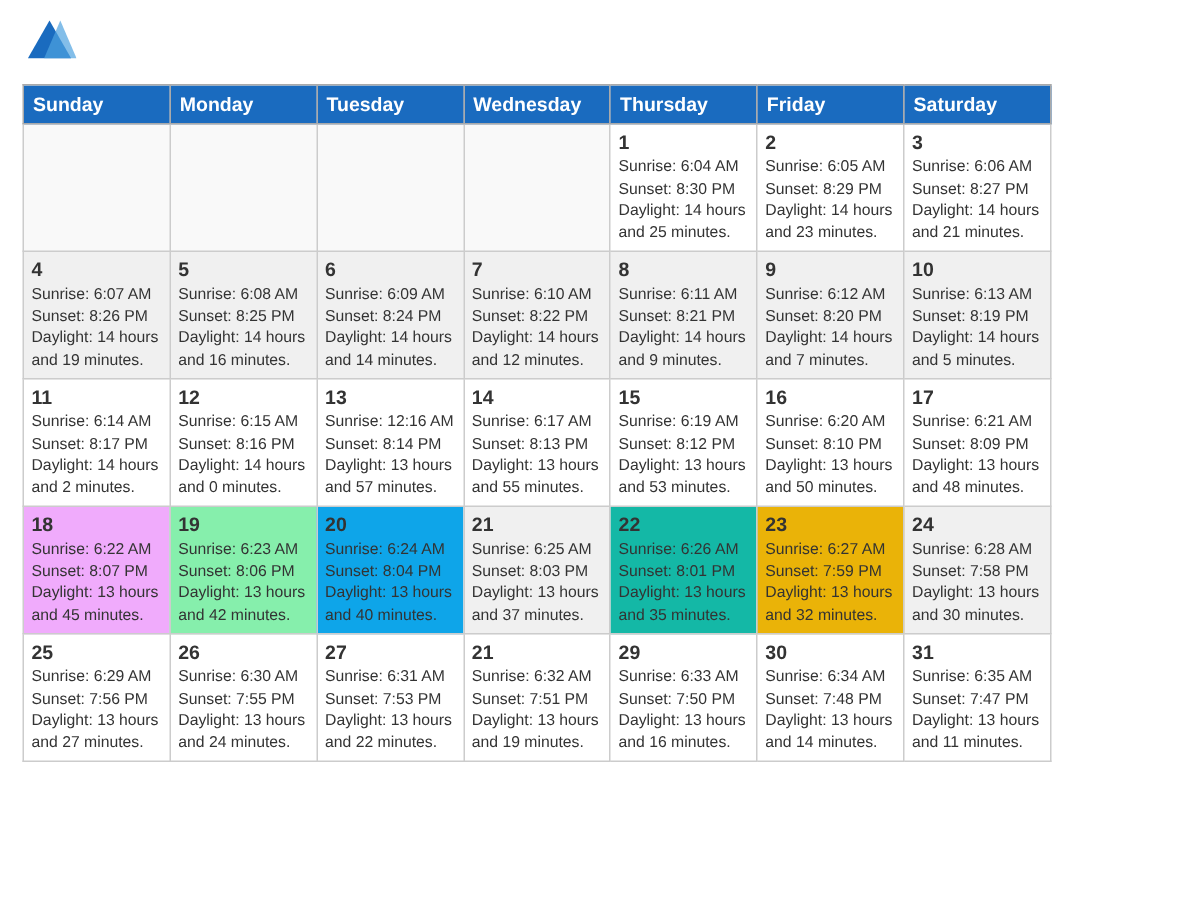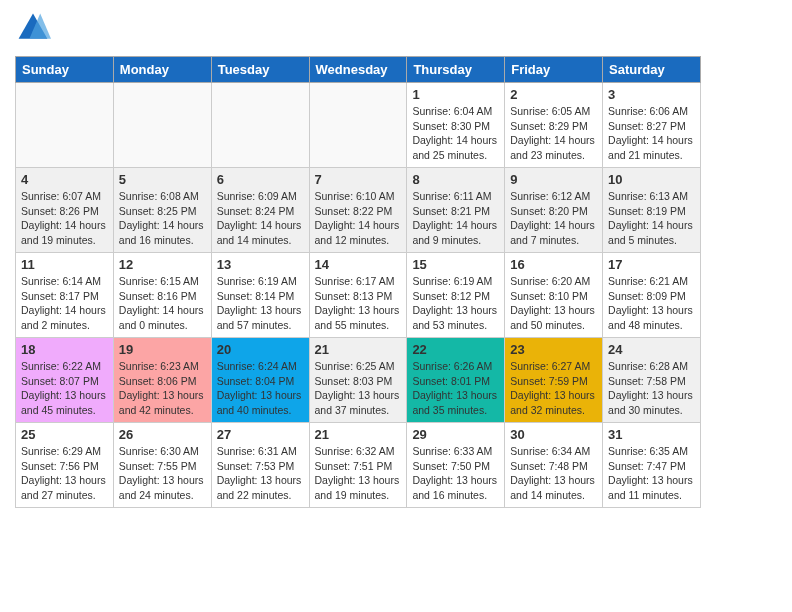--- a/index.html
+++ b/index.html
@@ -133,21 +133,21 @@
 Daylight: 14 hours and 2 minutes.</div>
           </td>
           <td>
             <span class="day-num">12</span>
             <div class="day-info">Sunrise: 6:15 AM
 Sunset: 8:16 PM
 Daylight: 14 hours and 0 minutes.</div>
           </td>
           <td>
             <span class="day-num">13</span>
-            <div class="day-info">Sunrise: 6:19 AM
+            <div class="day-info">Sunrise: 12:16 AM
 Sunset: 8:14 PM
 Daylight: 13 hours and 57 minutes.</div>
           </td>
           <td>
             <span class="day-num">14</span>
             <div class="day-info">Sunrise: 6:17 AM
 Sunset: 8:13 PM
 Daylight: 13 hours and 55 minutes.</div>
           </td>
           <td>
@@ -169,21 +169,21 @@
 Daylight: 13 hours and 48 minutes.</div>
           </td>
         </tr>
         <tr>
           <td style="background: #f0abfc;">
             <span class="day-num">18</span>
             <div class="day-info">Sunrise: 6:22 AM
 Sunset: 8:07 PM
 Daylight: 13 hours and 45 minutes.</div>
           </td>
-          <td style="background: #fca5a5;">
+          <td style="background: #86efac;">
             <span class="day-num">19</span>
             <div class="day-info">Sunrise: 6:23 AM
 Sunset: 8:06 PM
 Daylight: 13 hours and 42 minutes.</div>
           </td>
           <td style="background: #0ea5e9;">
             <span class="day-num">20</span>
             <div class="day-info">Sunrise: 6:24 AM
 Sunset: 8:04 PM
 Daylight: 13 hours and 40 minutes.</div>

